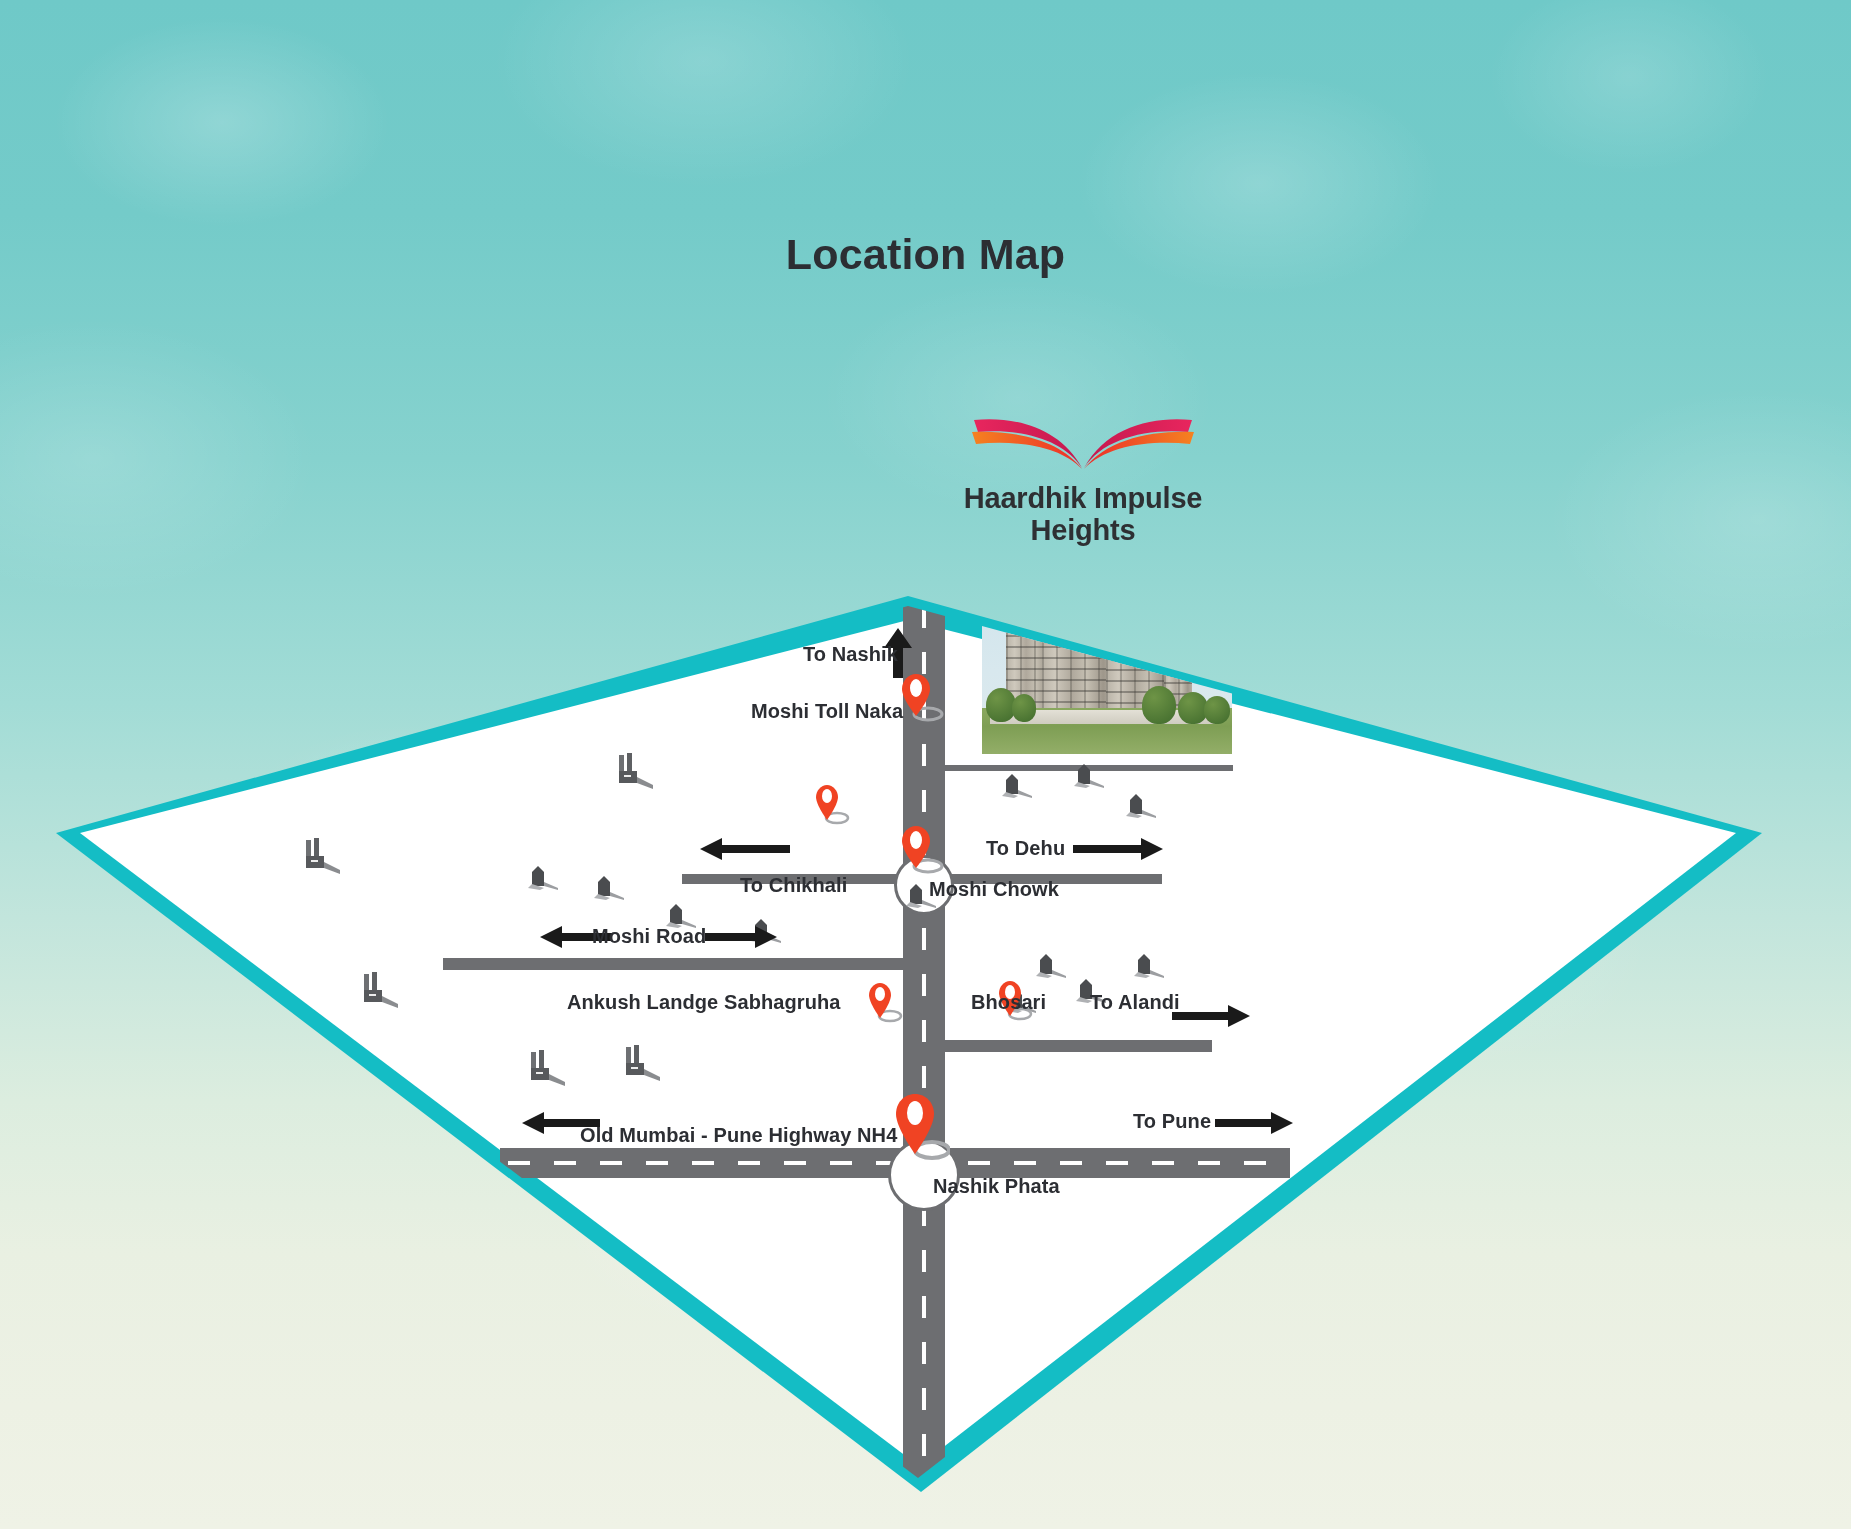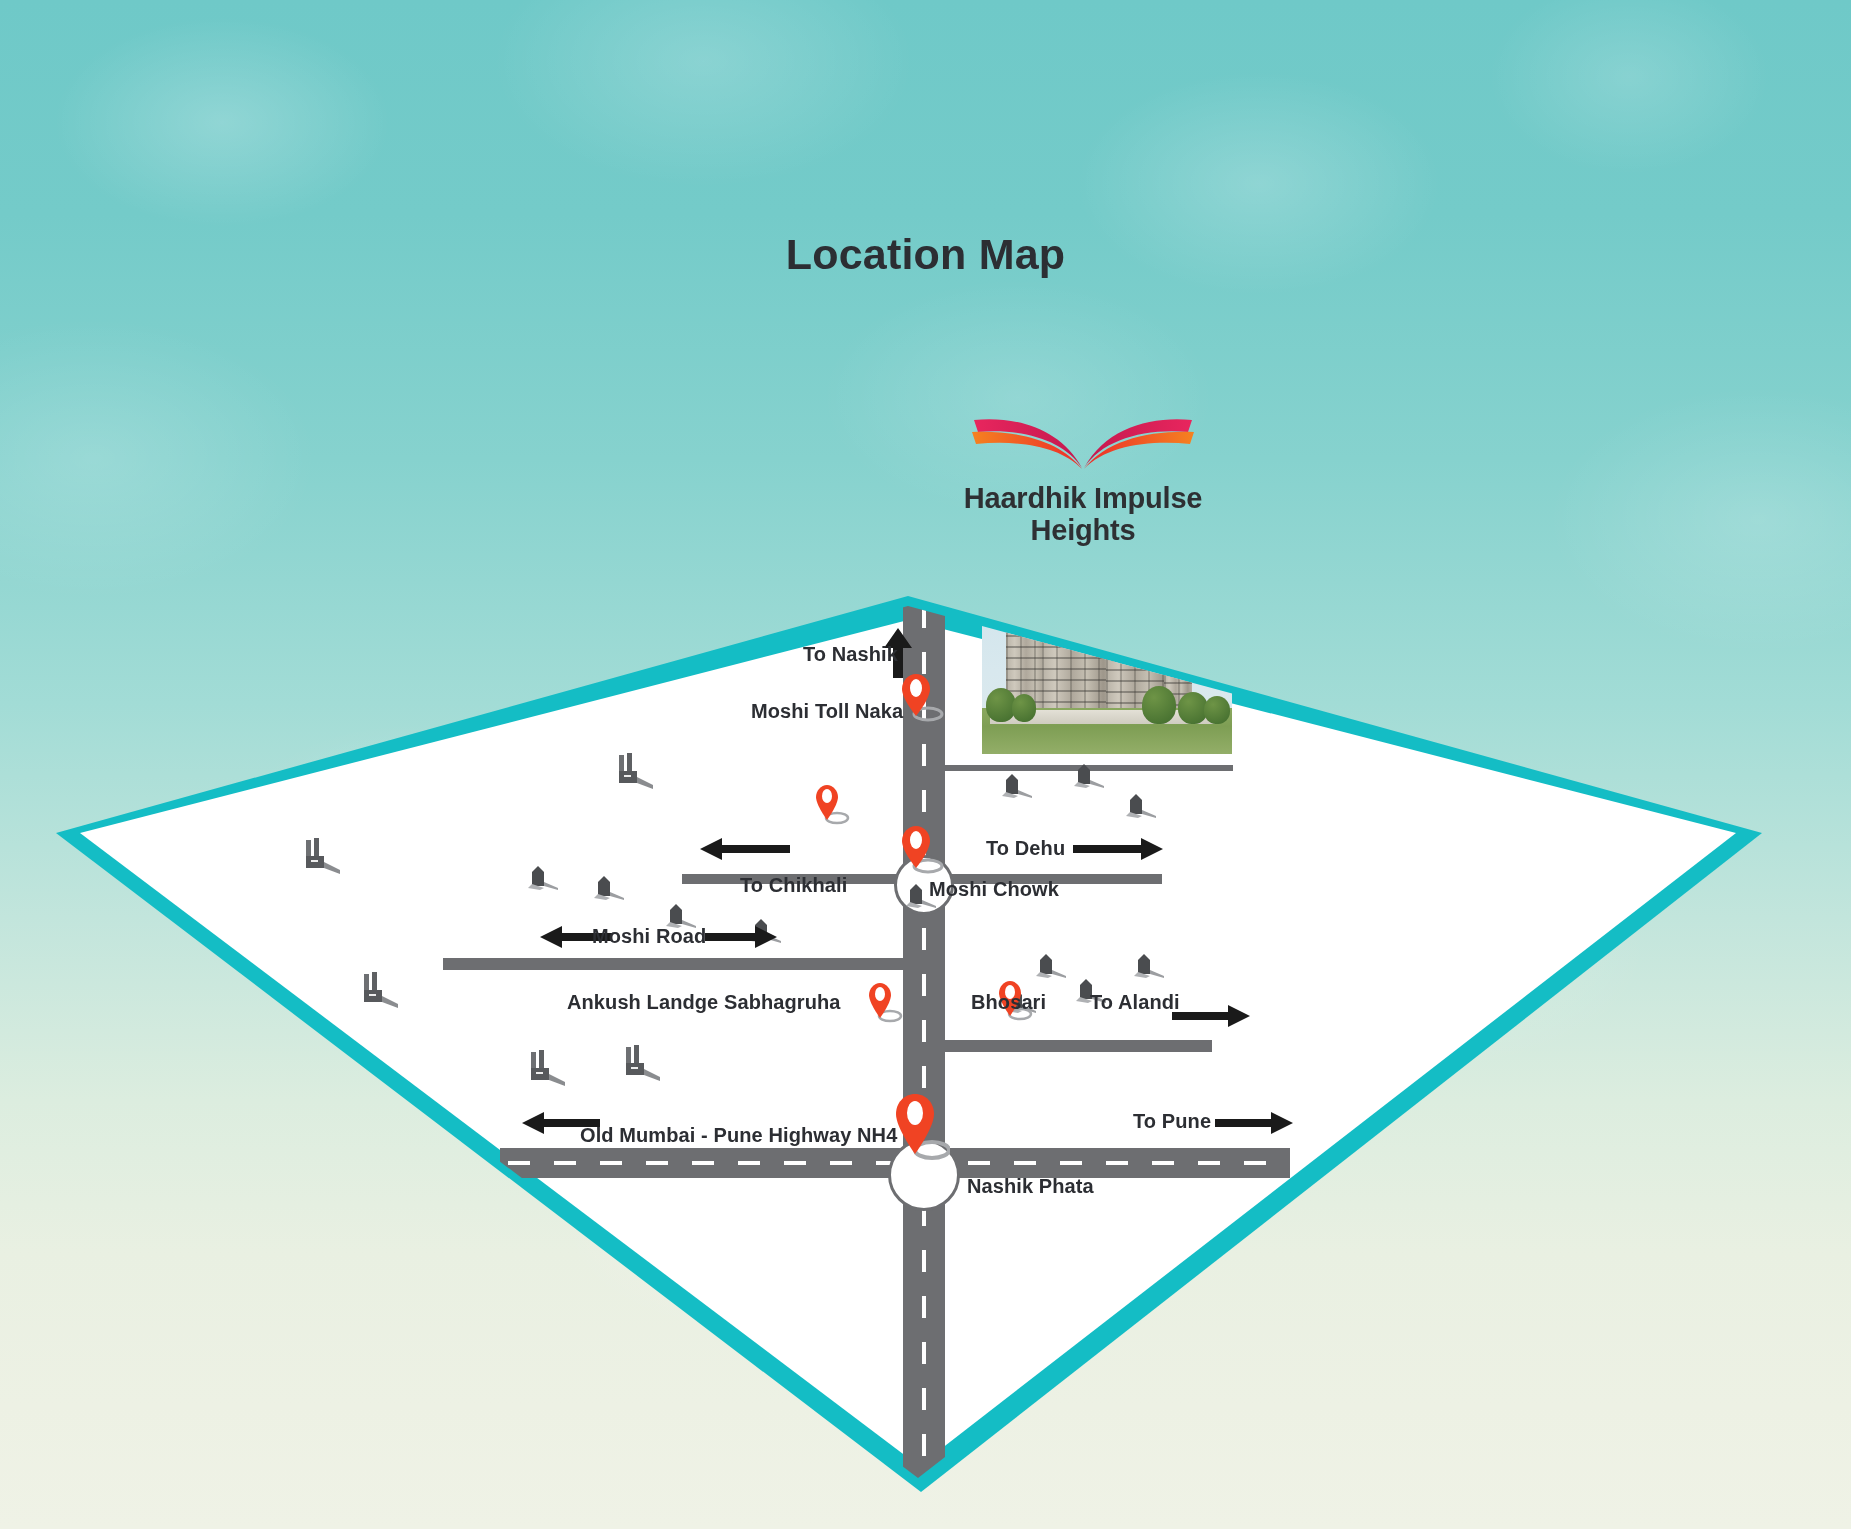--- a/index.html
+++ b/index.html
@@ -338,21 +338,21 @@
     <div class="maplabel" style="left:567px; top:991px;text-align:center;">Ankush Landge Sabhagruha</div>
 
     <div class="maplabel" style="left:971px; top:991px;">Bhosari</div>
 
     <div class="maplabel" style="left:1090px; top:991px;">To Alandi</div>
 
     <div class="maplabel" style="left:580px; top:1124px;">Old Mumbai - Pune Highway NH4</div>
 
     <div class="maplabel" style="left:1133px; top:1110px;">To Pune</div>
 
-    <div class="maplabel" style="left:933px; top:1175px;margin-left:34px;">Nashik Phata</div>
+    <div class="maplabel" style="left:933px; top:1175px;">Nashik Phata</div>
 
     <div id="photo">
       <div class="ph-sky"></div>
       <div class="ph-tower" style="left:24px;  top:34px; width:48px; height:115px;"></div>
       <div class="ph-tower" style="left:60px;  top:12px; width:72px; height:140px;"></div>
       <div class="ph-tower" style="left:124px; top:2px;  width:68px; height:150px;"></div>
       <div class="ph-tower" style="left:182px; top:26px; width:28px; height:124px;"></div>
       <div class="ph-grass"></div>
       <div class="ph-podium" style="left:8px; top:142px; width:228px; height:14px;"></div>
       <div class="ph-tree" style="left:4px;   top:120px; width:30px; height:34px;"></div>

